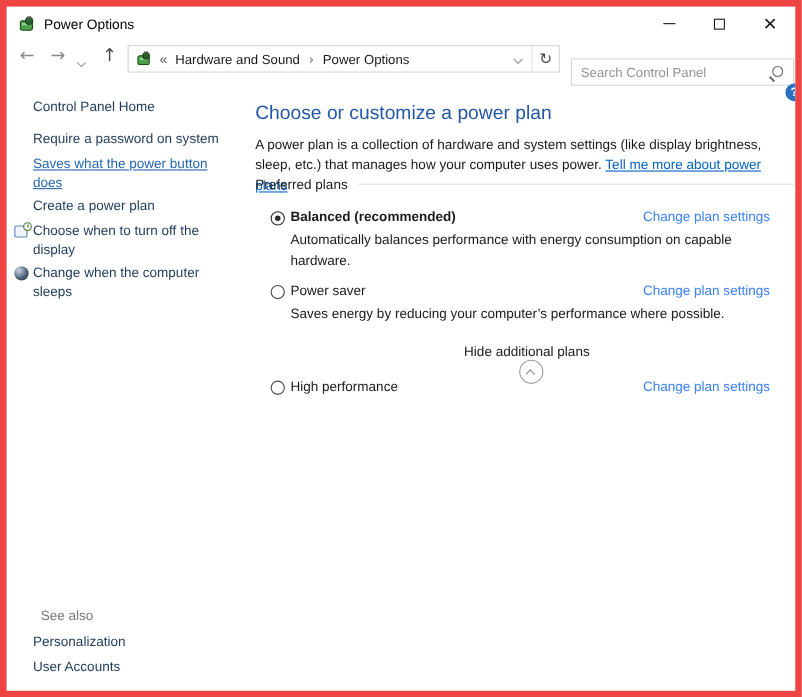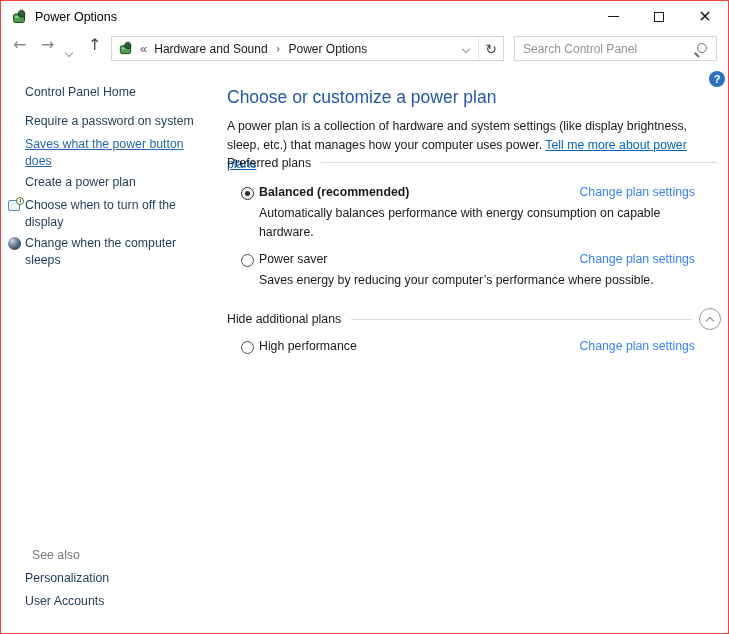--- a/index.html
+++ b/index.html
@@ -1,21 +1,21 @@
 <!DOCTYPE html>
 <html><head>
 <meta charset="utf-8">
 <style>
   * { margin:0; padding:0; box-sizing:border-box; }
   html,body { background:#fff; }
   body { font-family:"Liberation Sans","DejaVu Sans",sans-serif; }
 
   .window {
     position:relative; width:729px; height:634px;
-    border:1px solid #ef4444; background:#fff; overflow:hidden;
+    border:6px solid #ef4444; background:#fff; overflow:hidden;
   }
 
   
   .titlebar { height:31px; display:flex; align-items:center; padding-left:9px; }
   .app-icon { width:18px; height:16px; display:inline-flex; }
   .win-title { font-size:12.5px; color:#000; margin-left:7px; }
   .caption-buttons { margin-left:auto; display:flex; height:100%; }
   .cap-btn { width:46px; height:100%; display:flex; align-items:center; justify-content:center; cursor:pointer; }
   .min-glyph { width:11px; border-top:1px solid #1b1b1b; display:block; }
   .max-glyph { width:10px; height:10px; border:1px solid #1b1b1b; display:block; }
@@ -37,21 +37,21 @@
   .address-bar .app-icon { margin-left:5px; width:17px; }
   .crumb-overflow { color:#5a5a5a; font-size:13px; margin:0 7px 0 6px; cursor:pointer; }
   .crumb { font-size:12px; color:#1a1a1a; cursor:pointer; white-space:nowrap; }
   .crumb-sep { color:#6e6e6e; font-size:12px; margin:0 8px; font-family:"DejaVu Sans",sans-serif; }
   .addr-right { margin-left:auto; display:flex; align-items:center; height:100%; }
   .addr-drop { width:24px; height:100%; display:flex; align-items:center; justify-content:center; cursor:pointer; }
   .addr-refresh { width:25px; height:100%; border-left:1px solid #e3e3e3; display:flex; align-items:center;
                   justify-content:center; font-size:14px; color:#4a4a4a; cursor:pointer;
                   font-family:"DejaVu Sans",sans-serif; }
 
-  .search-box { position:absolute; left:513px; top:4px; width:203px; height:25px;
+  .search-box { position:absolute; left:513px; top:16px; width:203px; height:25px;
                 border:1px solid #d6d6d6; display:flex; align-items:center; background:#fff; }
   .search-box input { flex:1; border:none; outline:none; font-size:12px; color:#444;
                       padding-left:8px; font-family:inherit; background:transparent; }
   .search-box input::placeholder { color:#939393; }
   .mag-icon { position:relative; width:18px; height:18px; margin-right:6px; cursor:pointer; flex:none; }
   .mag-icon::before { content:''; position:absolute; right:3px; top:3px; width:8px; height:8px;
                       border:1.5px solid #6e6e6e; border-radius:50%; }
   .mag-icon::after { content:''; position:absolute; left:2px; bottom:2px; width:6px; height:1.6px;
                      background:#6e6e6e; transform:rotate(45deg); }
 
@@ -78,21 +78,21 @@
   .help-btn { position:absolute; left:708px; top:6px; width:16px; height:16px; border-radius:50%;
               background:#2c71c0; color:#fff; font-size:11px; font-weight:bold; display:flex;
               align-items:center; justify-content:center; cursor:pointer; }
   .main-heading { position:absolute; left:226px; top:22px; font-size:17.5px; color:#2457a7; font-weight:400; }
   .intro { position:absolute; left:226px; top:52px; width:484px; line-height:19px; color:#1a1a1a; }
   .text-link { color:#0563c1; text-decoration:underline; cursor:pointer; }
 
   .group-header { position:absolute; left:226px; display:flex; align-items:center; color:#202020; }
   .group-header .gline { flex:1; height:1px; background:#dcdcdc; margin-left:10px; }
   .gh-1 { top:89px; width:490px; height:17px; }
-  .gh-2 { top:243px; width:494px; height:22px; }
+  .gh-2 { top:243px; width:494px; height:22px;flex-direction:column; }
   .collapse-btn { width:22px; height:22px; border:1px solid #9b9b9b; border-radius:50%;
                   margin-left:7px; position:relative; cursor:pointer; flex:none; background:#fff; }
   .collapse-btn .chev-up { position:absolute; left:6.5px; top:8.5px; width:6px; height:6px;
                   border-top:1.5px solid #8a8a8a; border-left:1.5px solid #8a8a8a; transform:rotate(45deg); }
 
   .radio { position:absolute; left:240px; width:13px; height:13px; border:1px solid #4a4a4a;
            border-radius:50%; background:#fff; cursor:pointer; }
   .radio.selected { border-color:#2b2b2b; }
   .radio.selected::after { content:''; position:absolute; left:3px; top:3px; width:5px; height:5px;
            border-radius:50%; background:#2b2b2b; }

